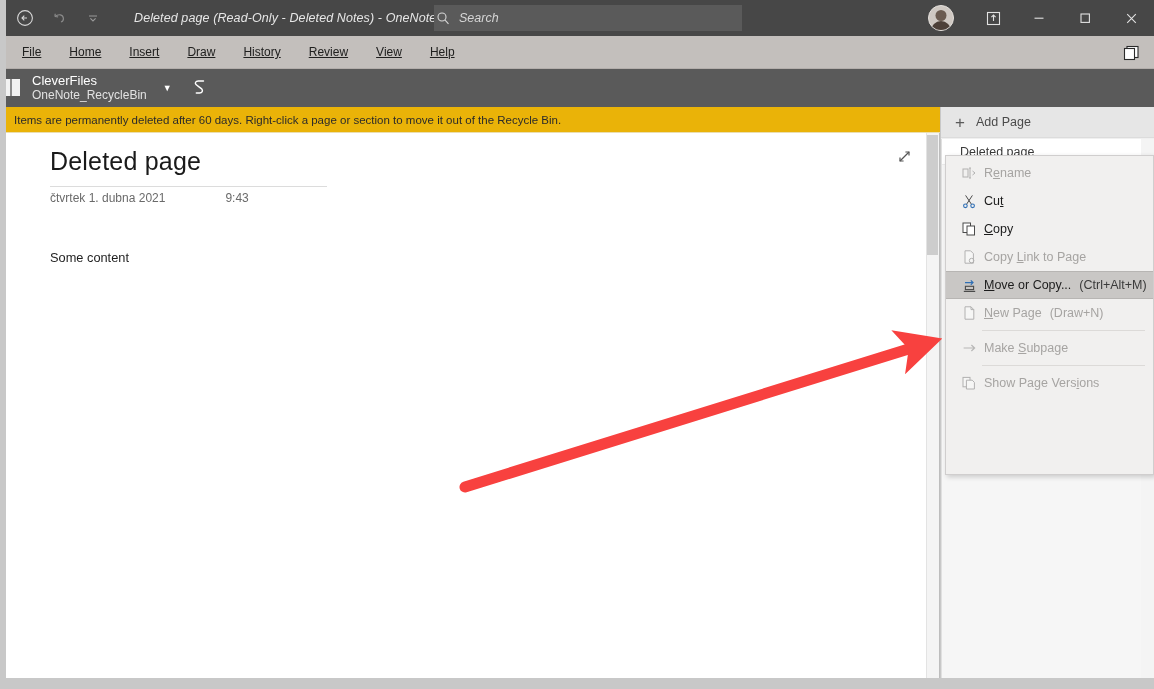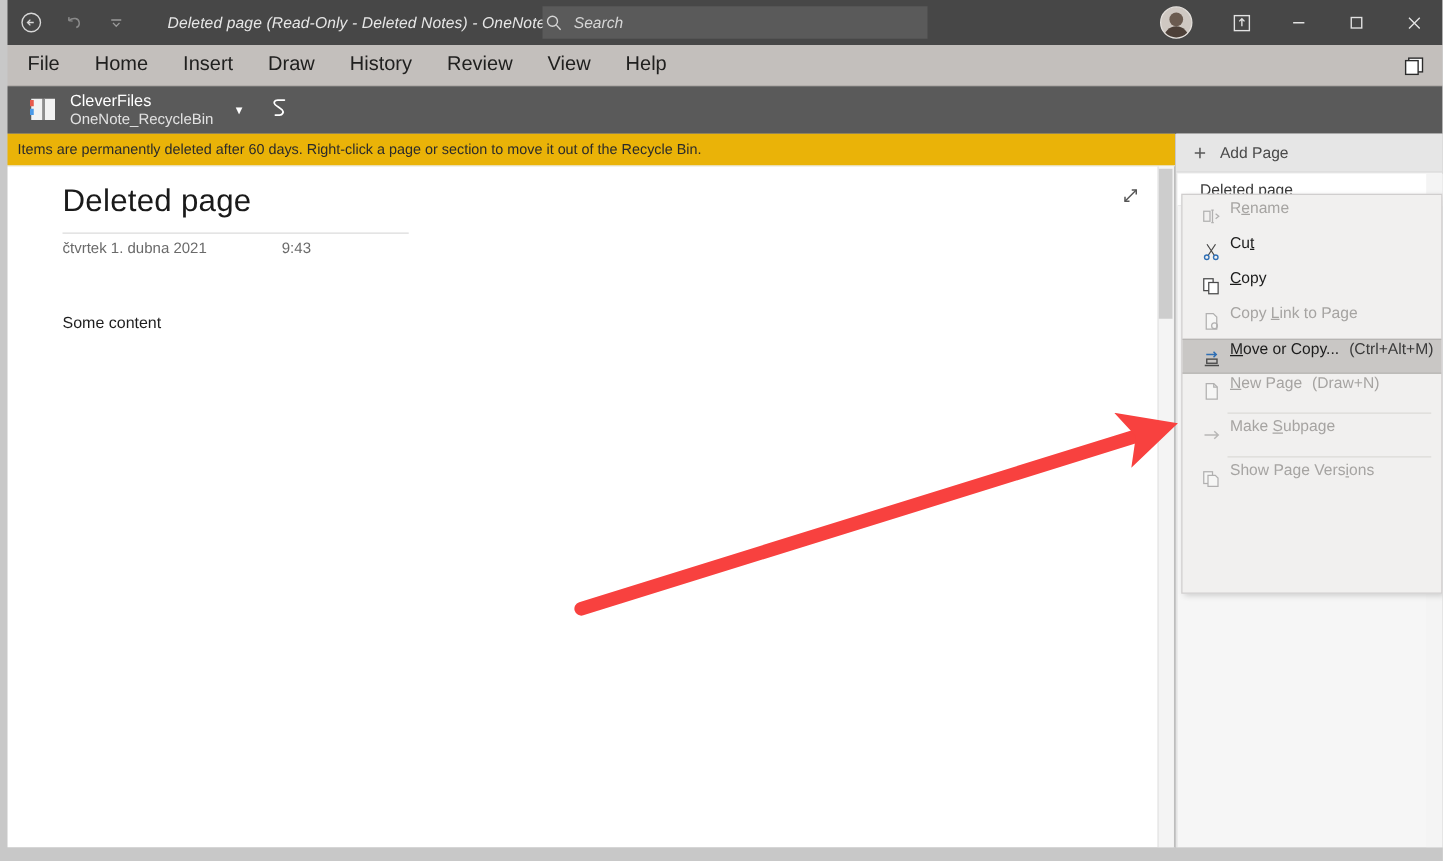--- a/index.html
+++ b/index.html
@@ -70,39 +70,39 @@
   }
 
   
   .menubar {
     position: absolute; left: 0; top: 36px; width: 1154px; height: 33px;
     background: #c3bfbc;
     display: flex; align-items: center;
     border-bottom: 1px solid #b3aeab;
   }
   .menubar .m-item {
-    font-size: 16px; color: #20201f;
+    font-size: 12px; color: #20201f;
     padding: 0 14px; height: 33px;
-    display: flex; align-items: center;
+    display: flex; align-items: center; text-decoration: underline;
   }
   .menubar .m-item:first-child { margin-left: 8px; }
   .ribbon-opt {
     position: absolute; right: 10px; top: 6px;
     width: 26px; height: 22px;
     display: flex; align-items: center; justify-content: center;
   }
 
   
   .navbar {
     position: absolute; left: 0; top: 69px; width: 1154px; height: 38px;
     background: #5a5a5a;
   }
   .nb-chip {
     position: absolute; left: 0; top: 0; height: 38px;
-    display: flex; align-items: center; padding-left: 24px; gap: 10px;
+    display: flex; align-items: center; padding-left: 0; gap: 10px;
   }
   .nb-icon {
     width: 22px; height: 20px; position: relative;
   }
   .nb-icon .pg { position: absolute; top: 1px; width: 9px; height: 17px; background: #f2f2f2; }
   .nb-icon .pgl { left: 1px; }
   .nb-icon .pgr { left: 11px; }
   .nb-icon .spine { position: absolute; left: 10px; top: 1px; width: 2px; height: 17px; background: #8d8d8d; }
   .nb-icon .tab1 { position: absolute; left: 0px; top: 2px; width: 3px; height: 5px; background: #e8594b; }
   .nb-icon .tab2 { position: absolute; left: 0px; top: 9px; width: 3px; height: 5px; background: #4b9ae8; }
@@ -221,21 +221,21 @@
   .ctxmenu {
     position: absolute; left: 945px; top: 155px;
     width: 209px; min-height: 320px;
     background: #f1f0ef;
     border: 1px solid #d0cece;
     box-shadow: 2px 2px 5px rgba(0,0,0,0.18);
     padding: 3px 0;
     z-index: 40;
   }
   .ctxitem {
-    height: 28px; display: flex; align-items: flex-start;
+    height: 28px; display: flex; align-items: center;
     padding-left: 8px; gap: 0;
     font-size: 12.5px; color: #1c1c1c;
     position: relative;
   }
   .ctxitem .ico {
     width: 30px; min-width: 30px; height: 28px;
     display: flex; align-items: center; justify-content: center;
   }
   .ctxitem .lbl { white-space: nowrap; }
   .ctxitem .shortcut { margin-left: 8px; color: #3a3a3a; white-space: nowrap; }

